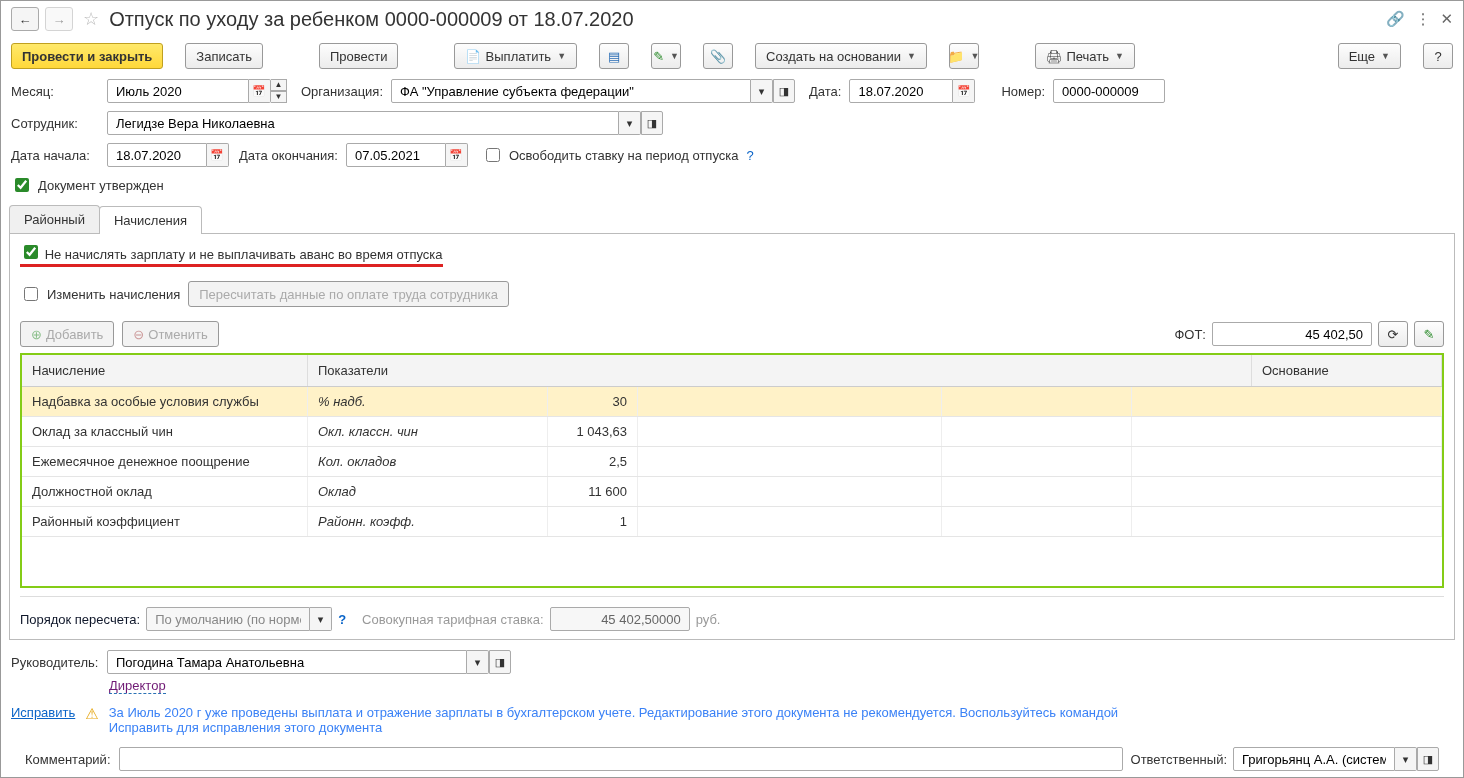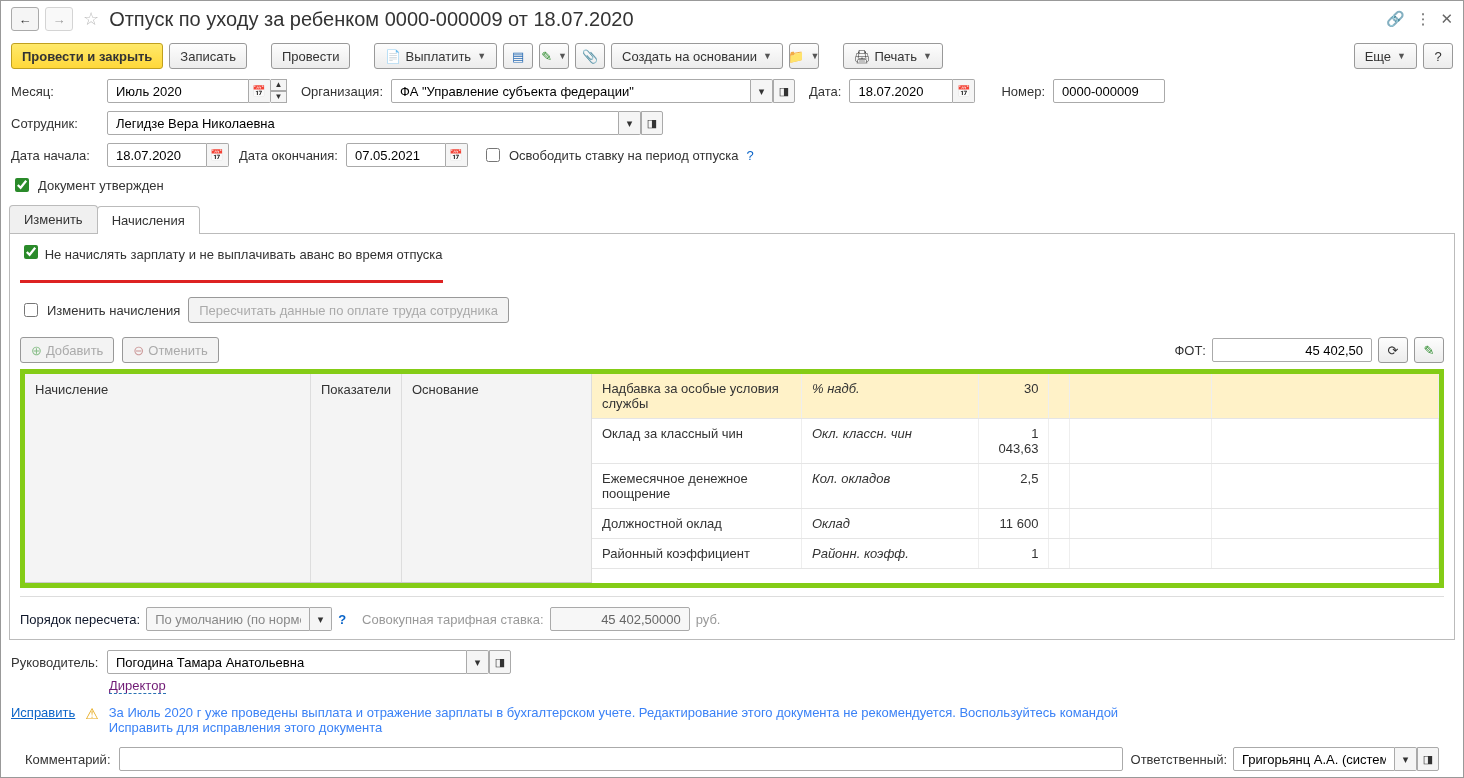--- a/index.html
+++ b/index.html
@@ -4,47 +4,47 @@
 <style>
 * { box-sizing: border-box; font-family: Arial, sans-serif; }
 body { margin: 0; background: #fff; font-size: 13px; color: #333; }
 .window { width: 1464px; height: 778px; border: 1px solid #999; position: relative; display: flex; flex-direction: column; }
 .titlebar { display: flex; align-items: center; padding: 6px 10px; gap: 6px; }
 .nav-btn { width: 28px; height: 24px; border: 1px solid #aaa; border-radius: 3px; background: #f5f5f5; display: flex; align-items: center; justify-content: center; cursor: pointer; }
 .star-icon { color: #bbb; font-size: 18px; margin: 0 4px; }
 .title-text { font-size: 20px; font-weight: normal; flex: 1; }
 .titlebar-right { display: flex; gap: 10px; align-items: center; }
 .title-icon { cursor: pointer; color: #666; font-size: 15px; }
-.toolbar { display: flex; align-items: center; padding: 6px 10px; gap: 6px; }
+.toolbar { display: flex; align-items: center; padding: 6px 10px; gap: 22px; }
 .btn { height: 26px; padding: 0 10px; border: 1px solid #999; border-radius: 3px; background: linear-gradient(#fdfdfd,#ececec); display: inline-flex; align-items: center; cursor: pointer; font-size: 13px; gap: 4px; }
 .btn-yellow { background: linear-gradient(#ffe96b,#ffd83a); border-color: #c0a020; font-weight: bold; }
 .btn-icon-only { width: 30px; justify-content: center; padding: 0; }
 .caret { font-size: 9px; color: #555; margin-left: 2px; }
 .form-row { display: flex; align-items: center; padding: 4px 10px; gap: 8px; }
 .form-lbl { width: 88px; }
 .input { height: 24px; border: 1px solid #aaa; border-radius: 2px; padding: 0 6px; background: #fff; display: inline-flex; align-items: center; }
 .input input { border: none; outline: none; width: 100%; font-size: 13px; background: transparent; }
 .input-btn { width: 22px; height: 24px; border: 1px solid #aaa; border-left: none; background: #f5f5f5; display: inline-flex; align-items: center; justify-content: center; cursor: pointer; font-size: 11px; border-radius: 0 2px 2px 0; }
 .input-joined { border-radius: 2px 0 0 2px; }
 .spin { width: 16px; display: flex; flex-direction: column; }
 .spin div { height: 12px; border: 1px solid #aaa; border-left: none; font-size: 8px; text-align: center; line-height: 10px; background: #f5f5f5; cursor: pointer; }
 .chk { display: inline-flex; align-items: center; gap: 6px; }
 .chk input[type=checkbox]{ width:14px; height:14px; }
 .green-check { accent-color: #2a8a2a; }
 .hint-link { color: #0a64c8; text-decoration: none; cursor: pointer; }
 .tabs-bar { display: flex; border-bottom: 1px solid #bbb; margin: 6px 8px 0 8px; }
 .tab { padding: 6px 14px; border: 1px solid #bbb; border-bottom: none; margin-right: -1px; background: #f0f0f0; cursor: pointer; border-radius: 4px 4px 0 0; }
 .tab.active { background: #fff; position: relative; top: 1px; }
 .tab-body { border: 1px solid #bbb; border-top: none; margin: 0 8px; padding: 8px 10px; flex: 1; display: flex; flex-direction: column; }
-.redline { border-bottom: 3px solid #d22; display: inline-block; padding-bottom: 18px; }
+.redline { border-bottom: 3px solid #d22; display: inline-block; padding-bottom: 2px; }
 .grid-toolbar { display: flex; align-items: center; gap: 8px; margin-top: 10px; }
 .btn-disabled { color: #aaa; background: #f3f3f3; cursor: default; }
 .fot-row { margin-left: auto; display: flex; align-items: center; gap: 6px; }
 .fot-input { width: 160px; text-align: right; }
-.grid { border: 5px solid #84cc16; margin-top: 6px; flex: 1; overflow: hidden; display: flex; flex-direction: row; }
+.grid { border: 2px solid #84cc16; margin-top: 6px; flex: 1; overflow: hidden; display: flex; flex-direction: column; }
 .grid-head { display: flex; background: #f4f4f4; border-bottom: 1px solid #ccc; }
 .gh { padding: 8px 10px; border-right: 1px solid #ddd; font-weight: normal; }
 .grid-body { flex: 1; overflow: auto; }
 .grow { display: flex; border-bottom: 1px solid #e5e5e5; }
 .grow.sel { background: #fff2c8; }
 .gc { padding: 7px 10px; border-right: 1px solid #eee; }
 .c1 { width: 286px; }
 .c2a { width: 240px; font-style: italic; }
 .c2b { width: 90px; text-align: right; }
 .c2sp { flex: 1; }
@@ -184,21 +184,21 @@
   </div>
 
   <div class="form-row">
     <label class="chk">
       <input type="checkbox" checked="" class="green-check" style="">
       <span>Документ утвержден</span>
     </label>
   </div>
 
   <div class="tabs-bar">
-    <div class="tab">Изменить</div>
+    <div class="tab">Районный</div>
     <div class="tab active">Начисления</div>
   </div>
 
   <div class="tab-body">
     <div>
       <label class="chk redline">
         <input type="checkbox" checked="" class="green-check" style="">
         <span>Не начислять зарплату и не выплачивать аванс во время отпуска</span>
       </label>
     </div>

